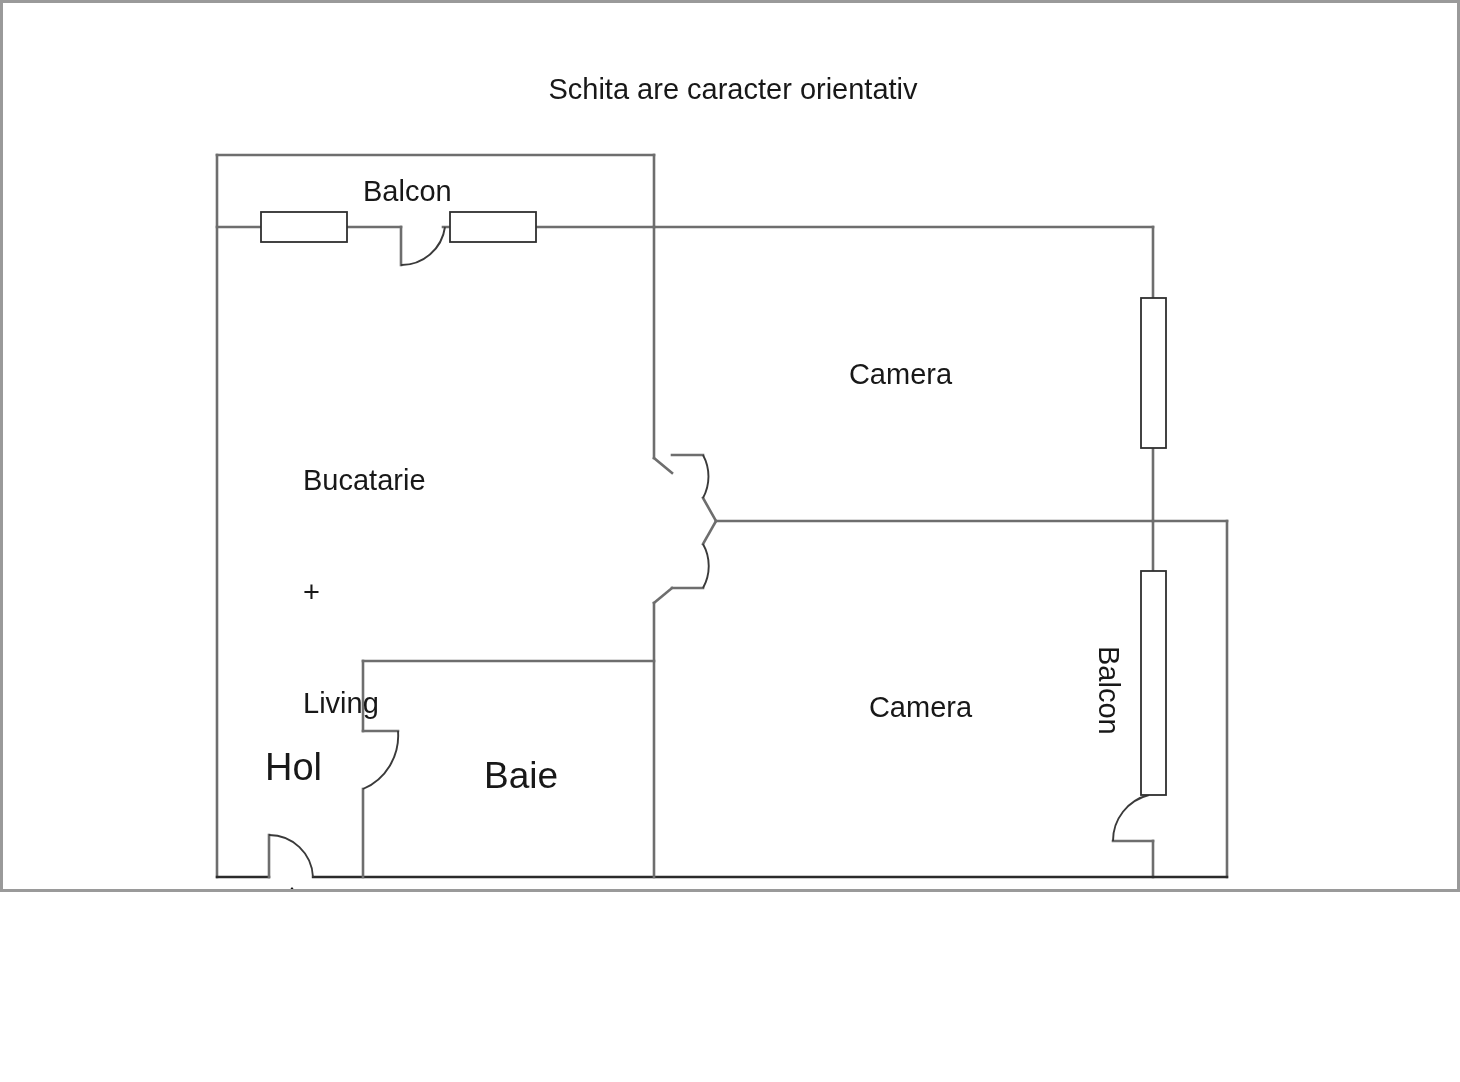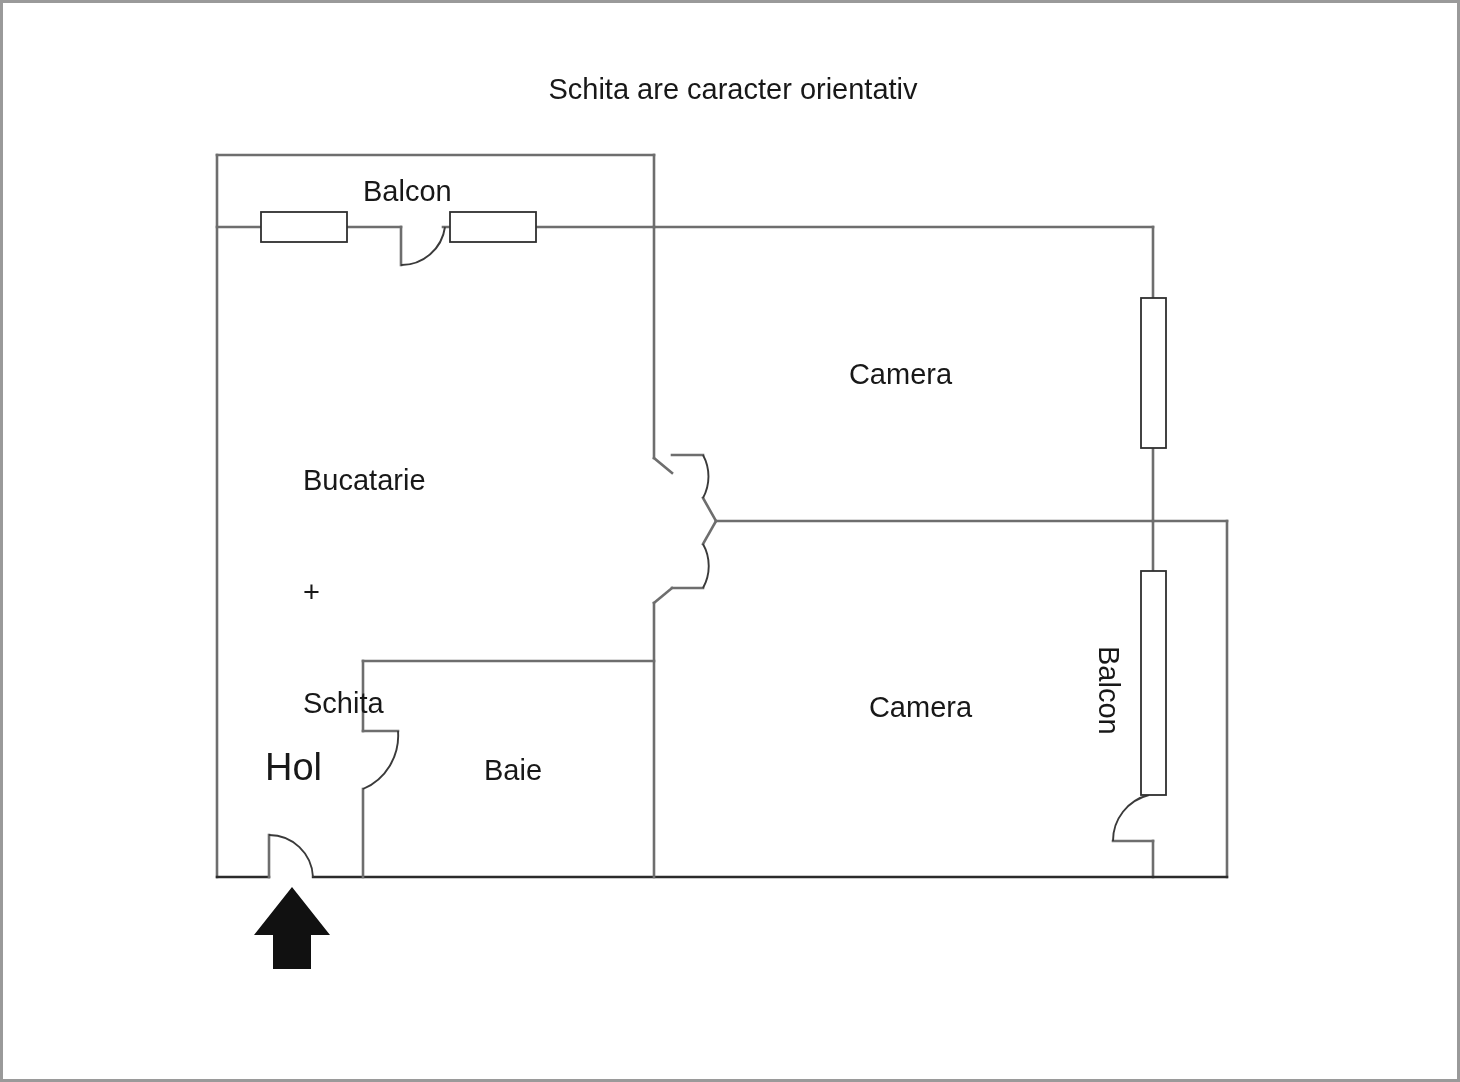--- a/index.html
+++ b/index.html
@@ -6,21 +6,21 @@
     margin: 0;
     padding: 0;
     background: #ffffff;
   }
   body {
     font-family: "Liberation Sans", sans-serif;
   }
   #page {
     position: relative;
     width: 1460px;
-    height: 1082px;
+    height: 892px;
     background: #ffffff;
     box-sizing: border-box;
     border: 3px solid #9a9a9a;
     overflow: hidden;
   }
   #plan-svg {
     position: absolute;
     left: 0;
     top: 0;
     width: 1460px;
@@ -98,21 +98,21 @@
     font-size: 29px;
   }
   #label-hol {
     left: 262px;
     top: 740px;
     font-size: 38px;
   }
   #label-baie {
     left: 481px;
     top: 749px;
-    font-size: 29px;
+    font-size: 37px;
   }
   #label-balcon-right {
     left: 1124px;
     top: 643px;
     font-size: 29px;
     transform: rotate(90deg);
     transform-origin: left top;
   }
 </style>
 </head>
@@ -179,21 +179,21 @@
 
     <polygon class="arrow" points="289,884 327,932 308,932 308,966 270,966 270,932 251,932"></polygon>
 
   </svg>
 
   <div class="plan-label" id="label-balcon-top">Balcon</div>
 
   <div class="plan-label" id="label-bucatarie">
     <div>Bucatarie</div>
     <div>+</div>
-    <div>Schita</div>
+    <div>Living</div>
   </div>
 
   <div class="plan-label" id="label-camera-upper">Camera</div>
 
   <div class="plan-label" id="label-camera-lower">Camera</div>
 
   <div class="plan-label" id="label-hol">Hol</div>
 
   <div class="plan-label" id="label-baie">Baie</div>
 

